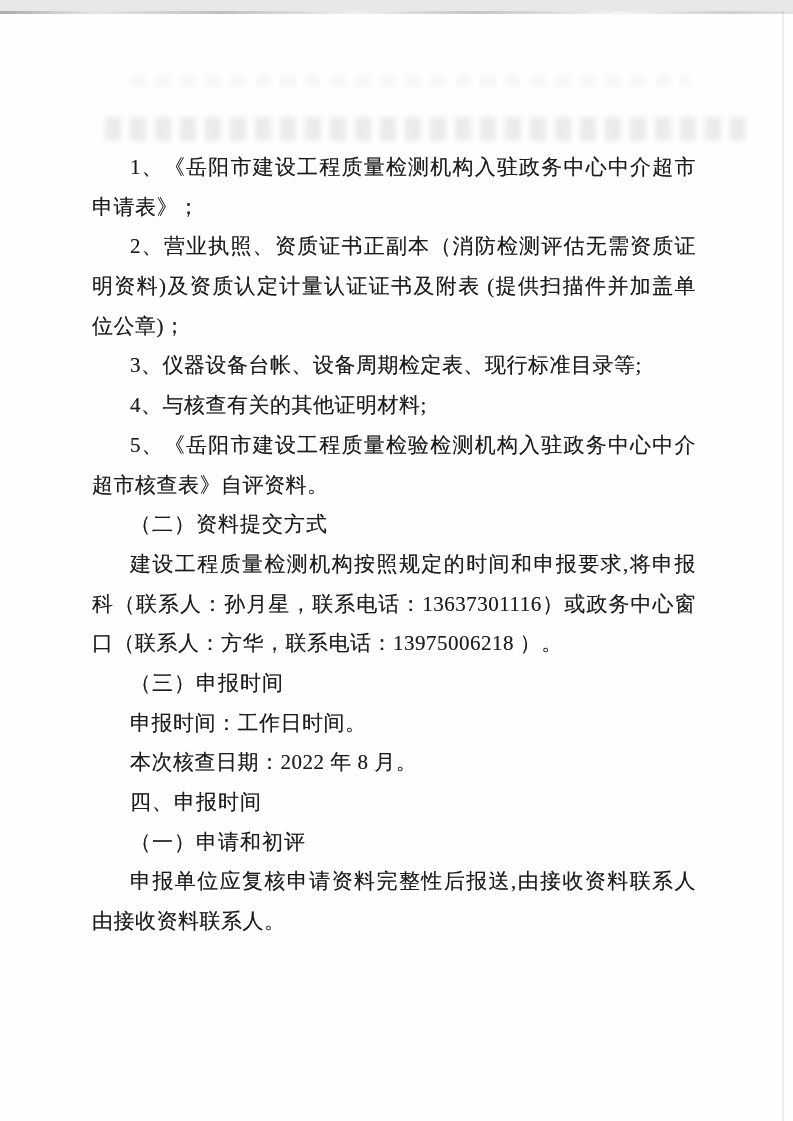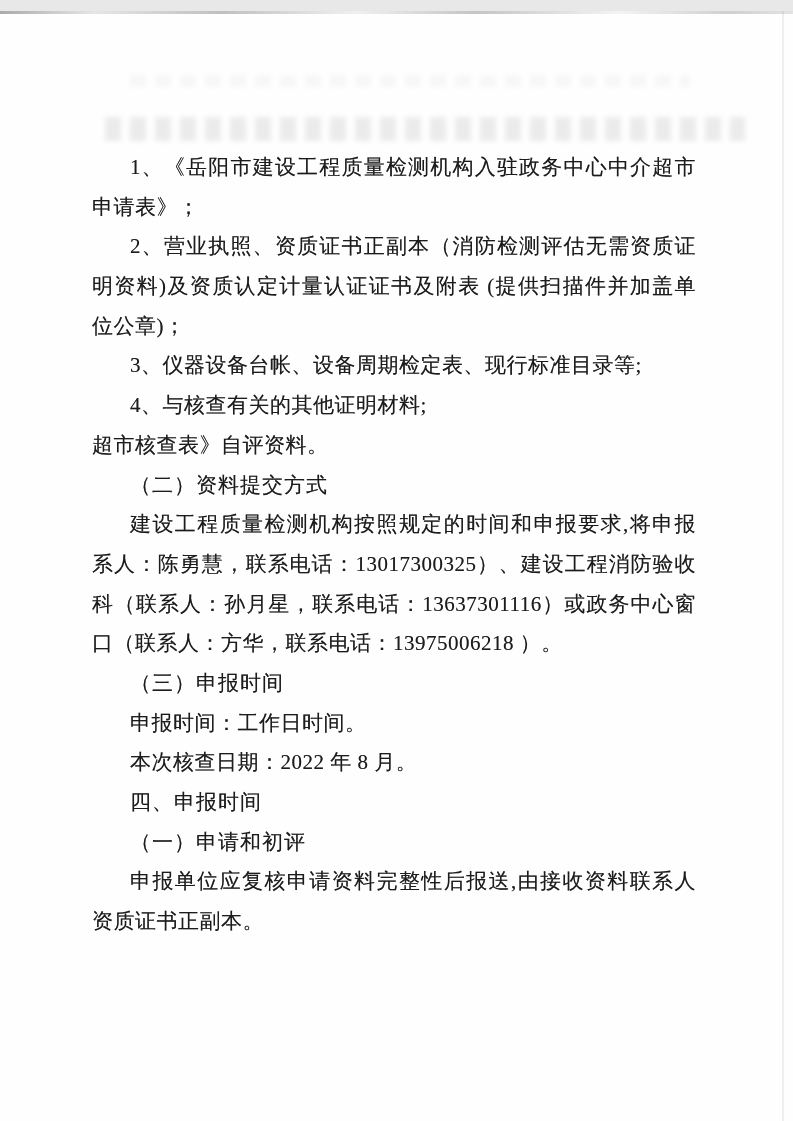--- a/index.html
+++ b/index.html
@@ -87,27 +87,27 @@
   <div class="ghost-band band-main"></div>
   <div class="right-edge"></div>
   <div class="textblock" style="color: rgb(28, 28, 28);">
       <div class="line fill indent">1、《岳阳市建设工程质量检测机构入驻政务中心中介超市</div>
       <div class="line">申请表》；</div>
       <div class="line fill indent">2、营业执照、资质证书正副本（消防检测评估无需资质证</div>
       <div class="line fill">明资料)及资质认定计量认证证书及附表 (提供扫描件并加盖单</div>
       <div class="line">位公章)；</div>
       <div class="line indent">3、仪器设备台帐、设备周期检定表、现行标准目录等;</div>
       <div class="line indent">4、与核查有关的其他证明材料;</div>
+      <div class="line fill indent">5、《岳阳市建设工程质量检验检测机构入驻政务中心中介</div>
       <div class="line">超市核查表》自评资料。</div>
       <div class="line indent bold">（二）资料提交方式</div>
       <div class="line fill indent">建设工程质量检测机构按照规定的时间和申报要求,将申报</div>
-      <div class="line fill">系人：陈勇慧，联系电话：13017300325）、建设工程消防验收</div>
       <div class="line fill">科（联系人：孙月星，联系电话：13637301116）或政务中心窗</div>
       <div class="line">口（联系人：方华，联系电话：13975006218 ）。</div>
       <div class="line indent bold">（三）申报时间</div>
       <div class="line indent">申报时间：工作日时间。</div>
       <div class="line indent">本次核查日期：2022 年 8 月。</div>
       <div class="line indent bold">四、申报时间</div>
       <div class="line indent bold">（一）申请和初评</div>
       <div class="line fill indent">申报单位应复核申请资料完整性后报送,由接收资料联系人</div>
-      <div class="line">资质证书正副本。</div>
+      <div class="line">由接收资料联系人。</div>
     </div>
 </div>
 
 </body></html>

